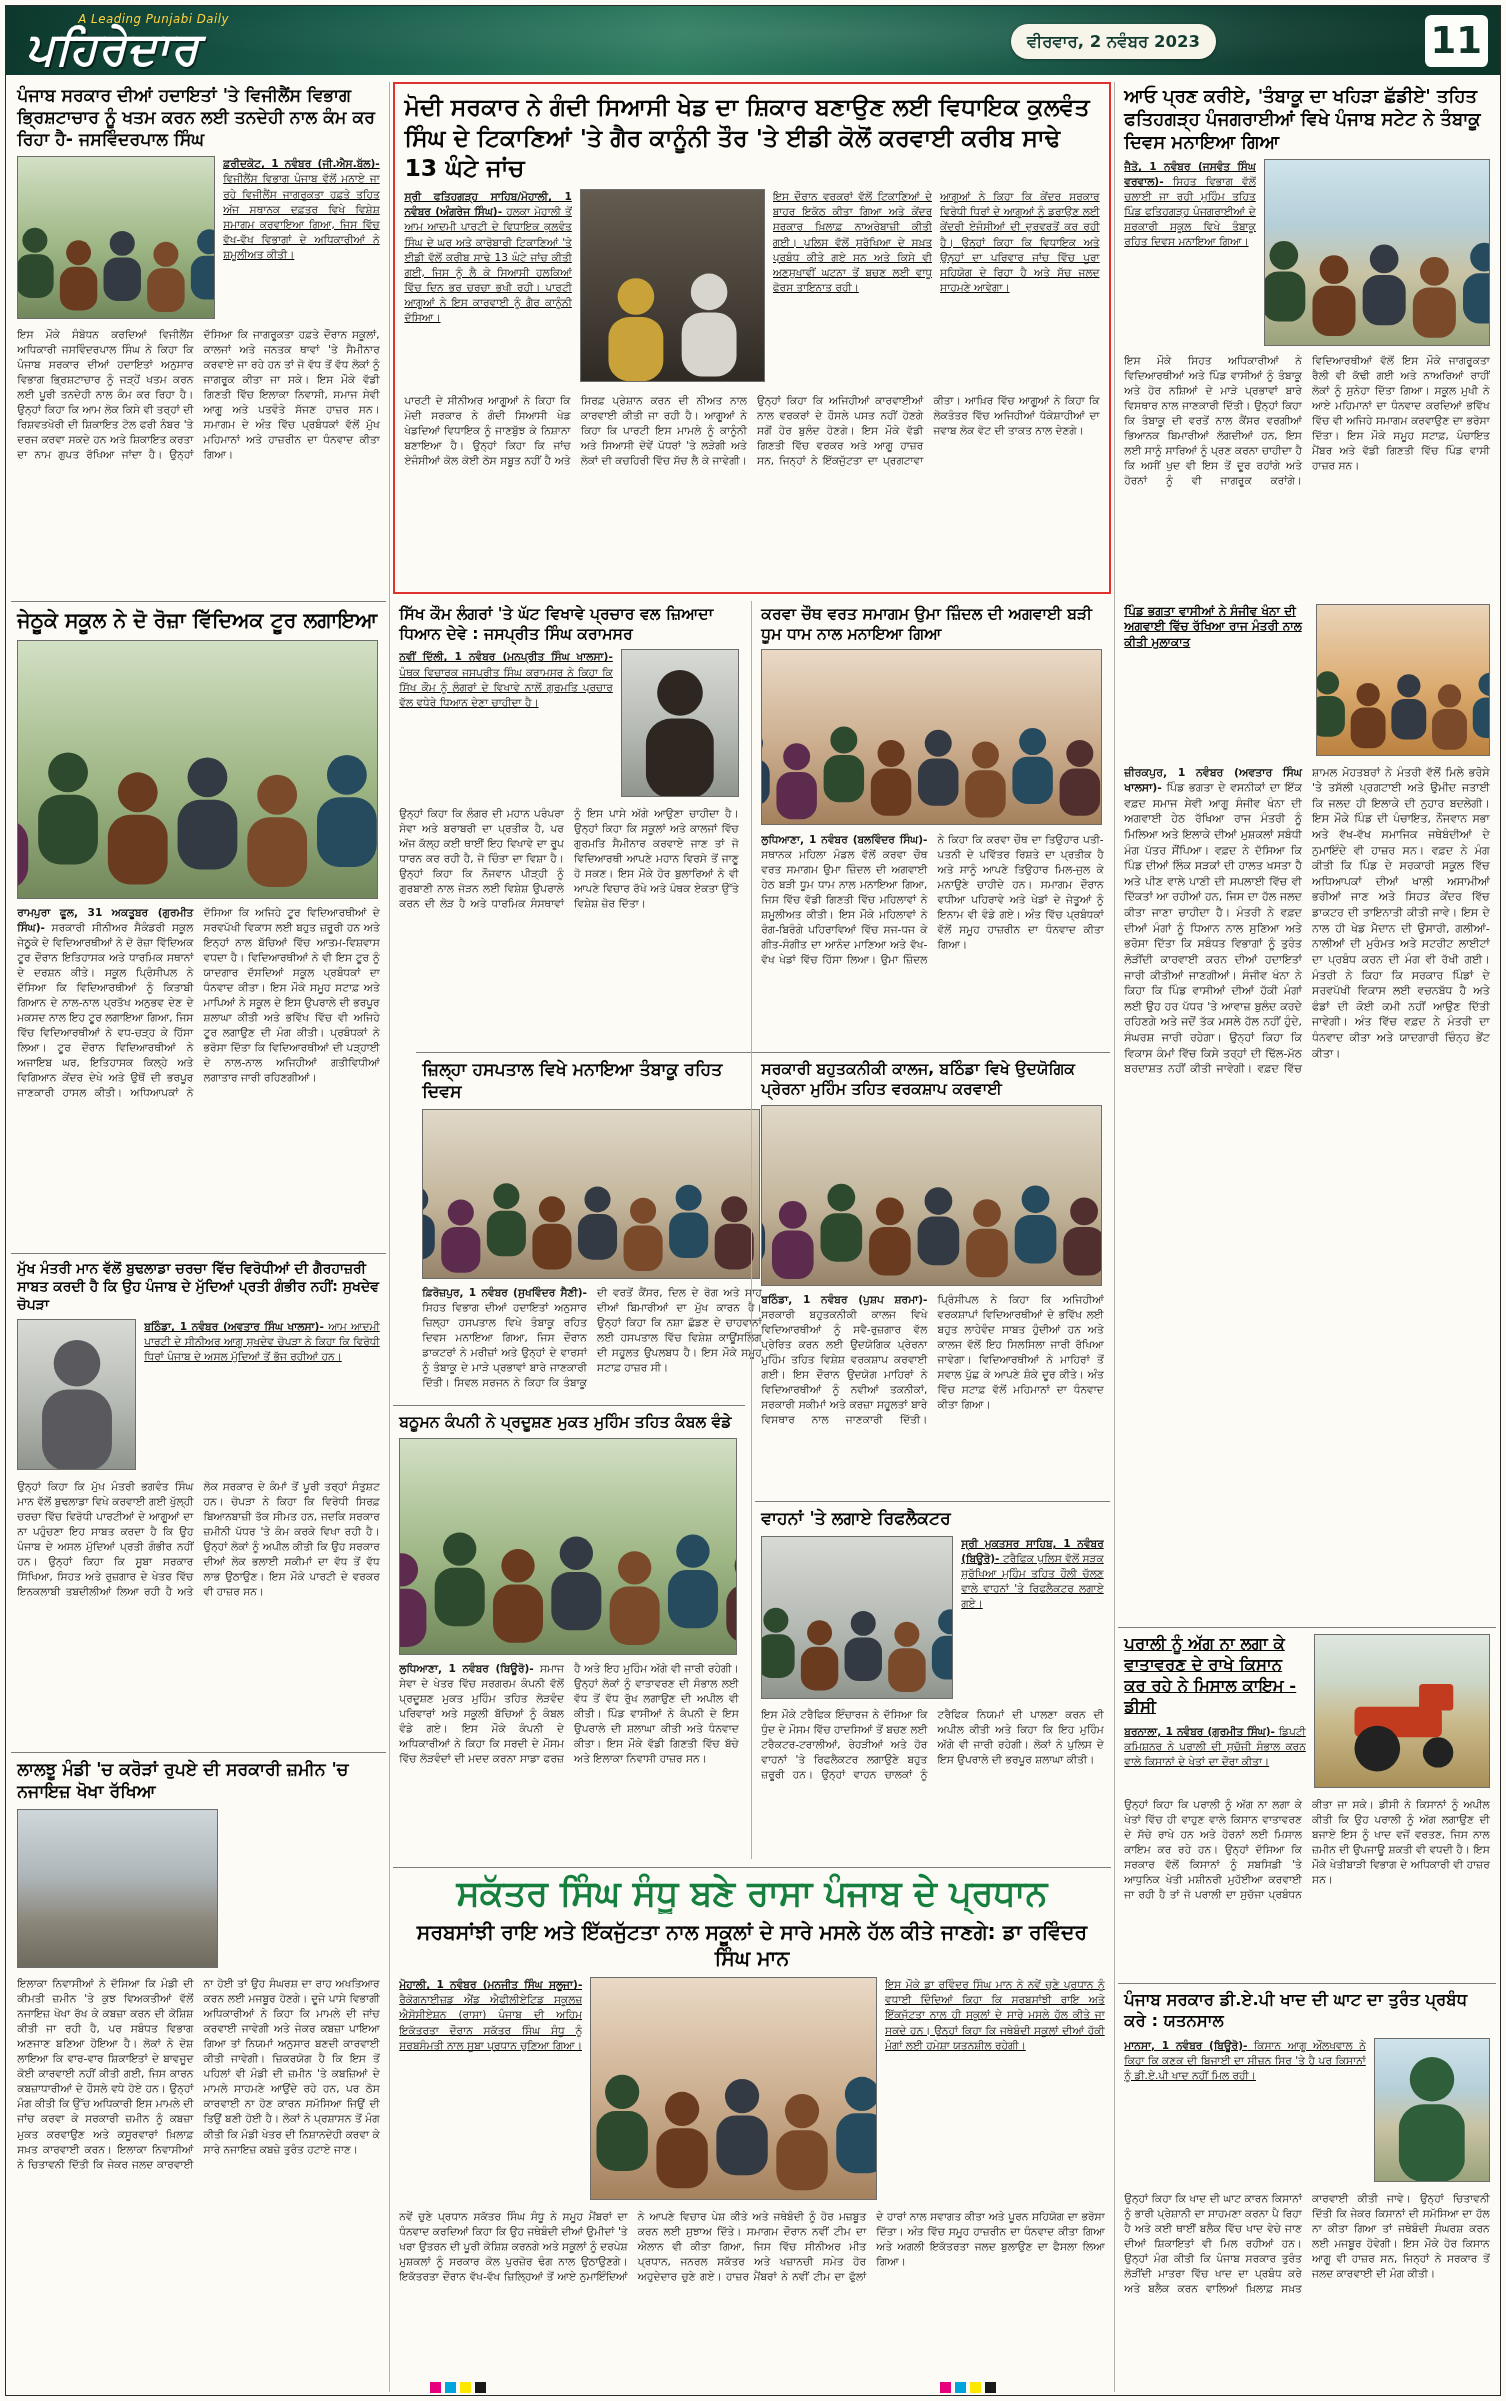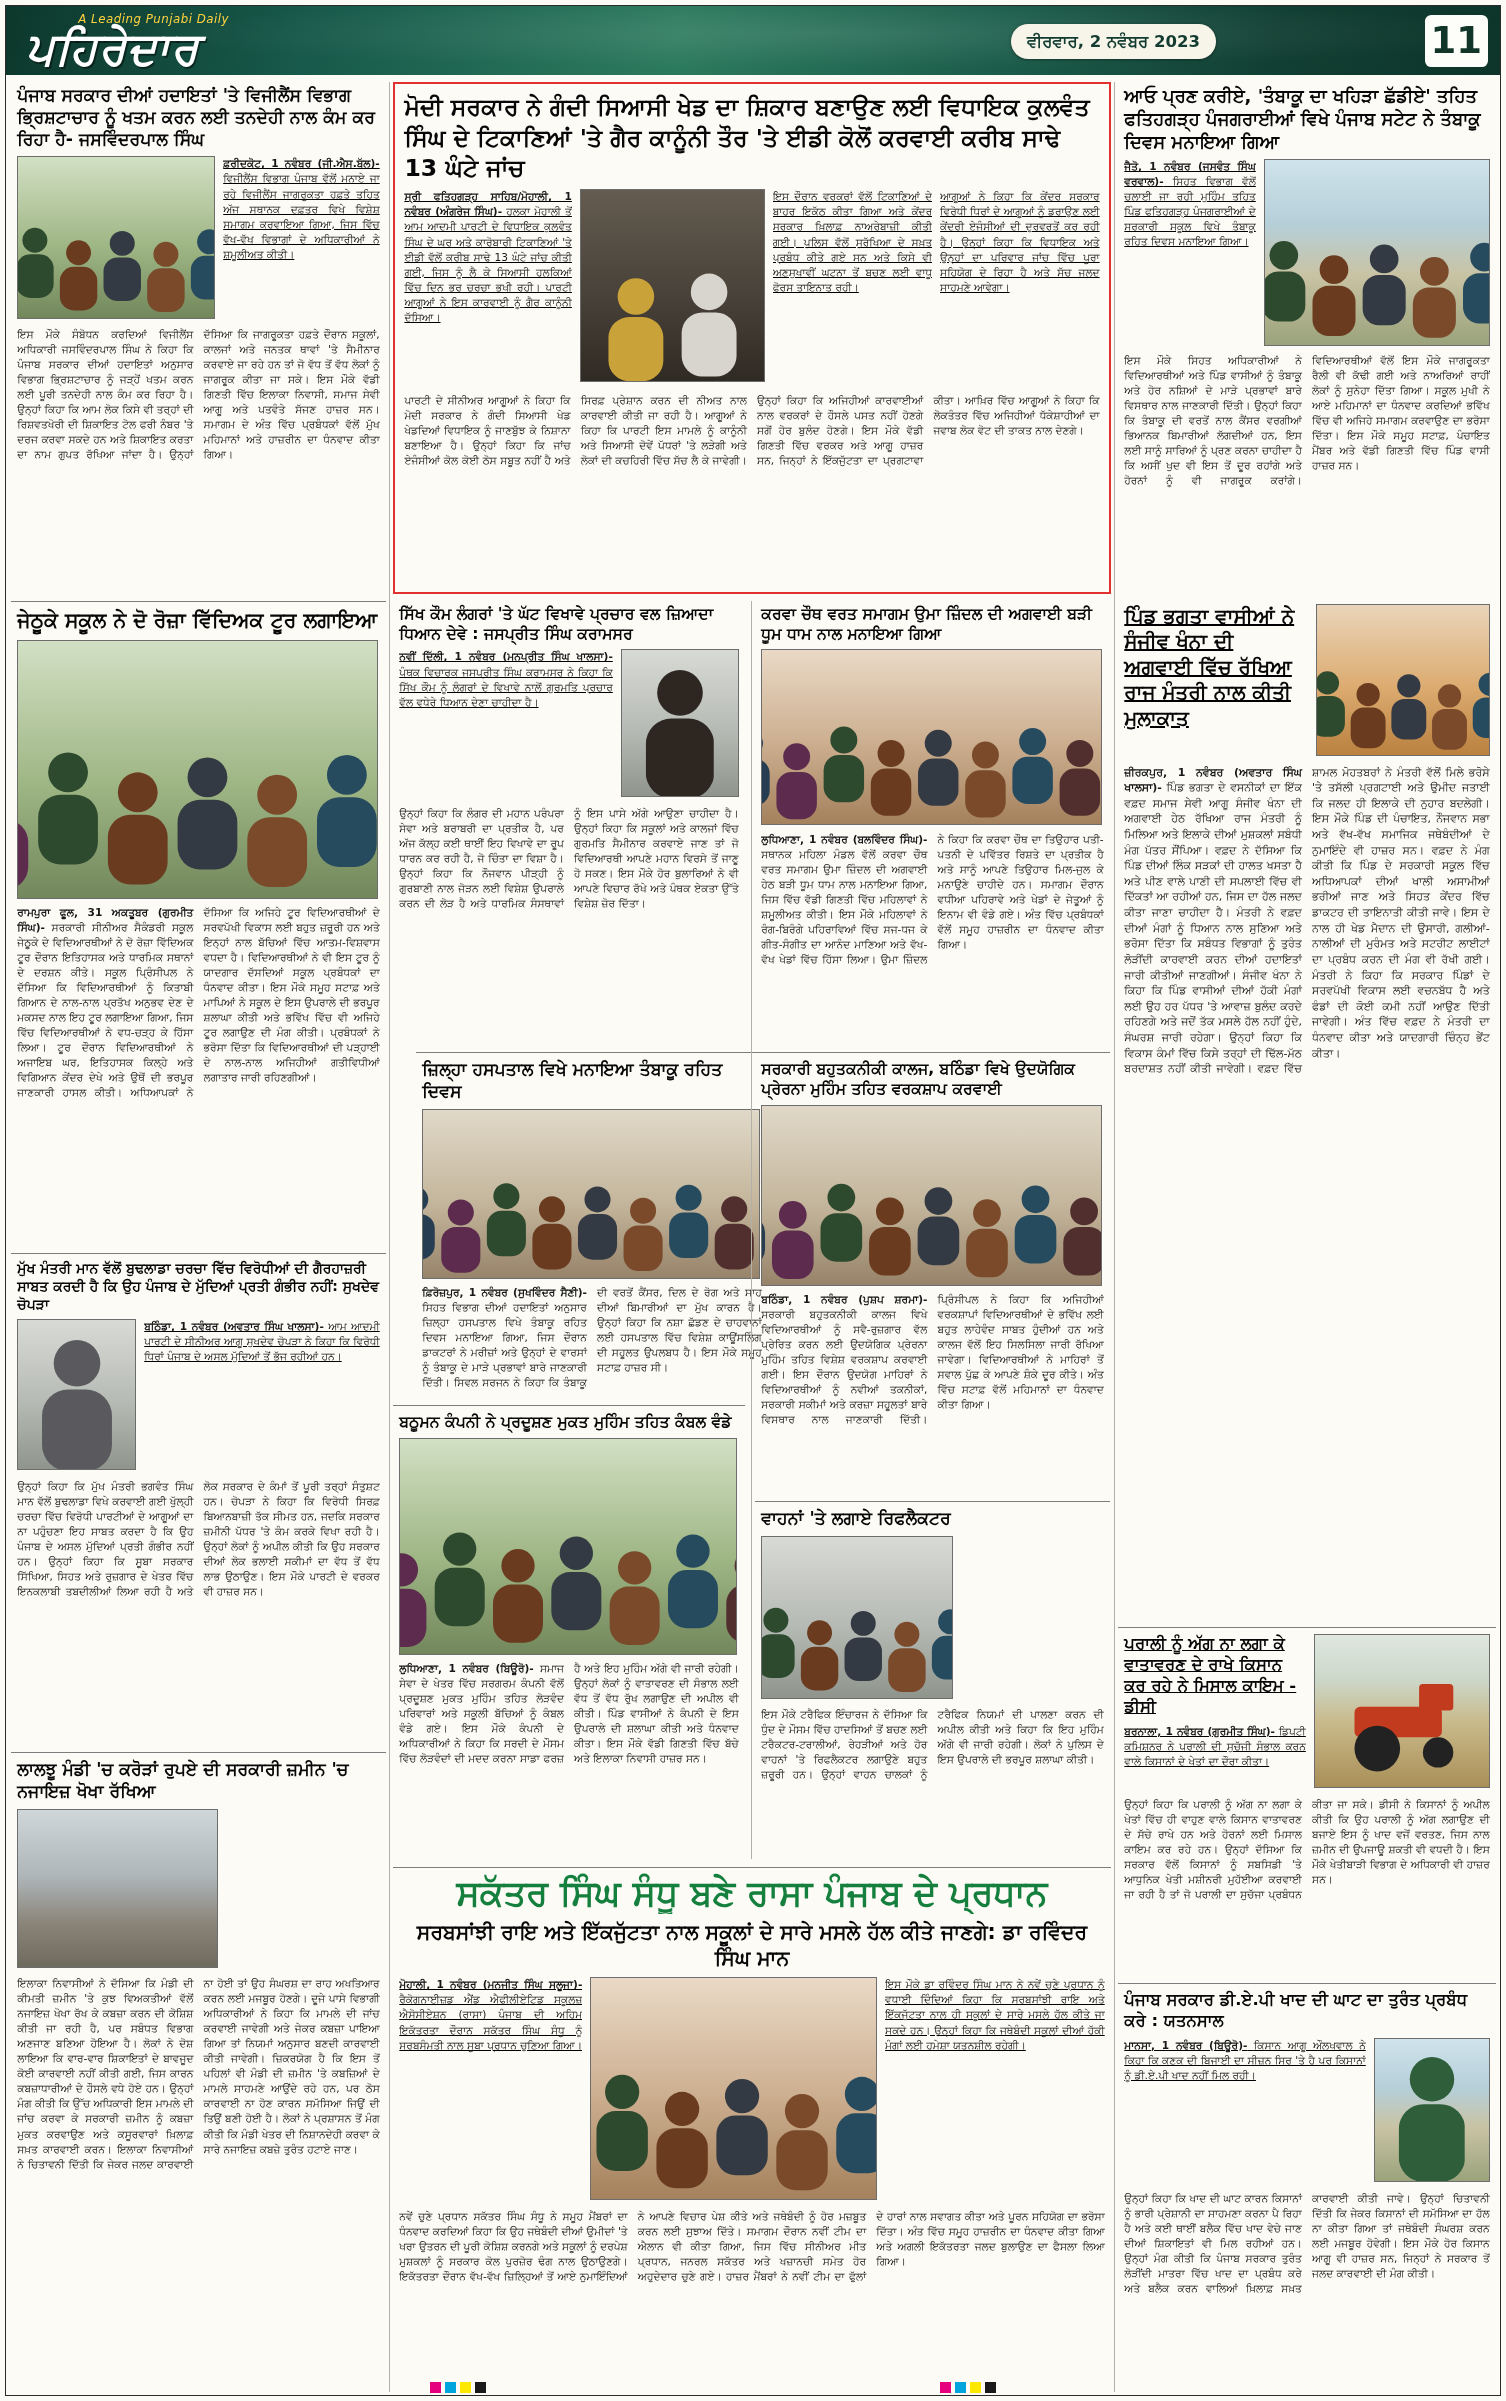--- a/index.html
+++ b/index.html
@@ -179,21 +179,21 @@
           <use href="#sym-crowd"></use>
         </svg>
     </div>
     <div class="body cols2" style="height:206px">
         <p><b class="dl">ਲੁਧਿਆਣਾ, 1 ਨਵੰਬਰ (ਬਲਵਿੰਦਰ ਸਿੰਘ)-</b> <span>ਸਥਾਨਕ ਮਹਿਲਾ ਮੰਡਲ ਵੱਲੋਂ ਕਰਵਾ ਚੌਥ ਵਰਤ ਸਮਾਗਮ ਉਮਾ ਜ਼ਿੰਦਲ ਦੀ ਅਗਵਾਈ ਹੇਠ ਬੜੀ ਧੂਮ ਧਾਮ ਨਾਲ ਮਨਾਇਆ ਗਿਆ, ਜਿਸ ਵਿੱਚ ਵੱਡੀ ਗਿਣਤੀ ਵਿੱਚ ਮਹਿਲਾਵਾਂ ਨੇ ਸ਼ਮੂਲੀਅਤ ਕੀਤੀ। ਇਸ ਮੌਕੇ ਮਹਿਲਾਵਾਂ ਨੇ ਰੰਗ-ਬਿਰੰਗੇ ਪਹਿਰਾਵਿਆਂ ਵਿੱਚ ਸਜ-ਧਜ ਕੇ ਗੀਤ-ਸੰਗੀਤ ਦਾ ਆਨੰਦ ਮਾਣਿਆ ਅਤੇ ਵੱਖ-ਵੱਖ ਖੇਡਾਂ ਵਿੱਚ ਹਿੱਸਾ ਲਿਆ। ਉਮਾ ਜ਼ਿੰਦਲ ਨੇ ਕਿਹਾ ਕਿ ਕਰਵਾ ਚੌਥ ਦਾ ਤਿਉਹਾਰ ਪਤੀ-ਪਤਨੀ ਦੇ ਪਵਿੱਤਰ ਰਿਸ਼ਤੇ ਦਾ ਪ੍ਰਤੀਕ ਹੈ ਅਤੇ ਸਾਨੂੰ ਆਪਣੇ ਤਿਉਹਾਰ ਮਿਲ-ਜੁਲ ਕੇ ਮਨਾਉਣੇ ਚਾਹੀਦੇ ਹਨ। ਸਮਾਗਮ ਦੌਰਾਨ ਵਧੀਆ ਪਹਿਰਾਵੇ ਅਤੇ ਖੇਡਾਂ ਦੇ ਜੇਤੂਆਂ ਨੂੰ ਇਨਾਮ ਵੀ ਵੰਡੇ ਗਏ। ਅੰਤ ਵਿੱਚ ਪ੍ਰਬੰਧਕਾਂ ਵੱਲੋਂ ਸਮੂਹ ਹਾਜ਼ਰੀਨ ਦਾ ਧੰਨਵਾਦ ਕੀਤਾ ਗਿਆ।</span></p>
       </div>
   </section>
 
   <section class="art" style="left:1118px;top:601px;width:378px;height:1017px">
     <div class="row" style="height:155px">
-      <h2 class="hl" style="font-size:20px;flex:1">ਪਿੰਡ ਭਗਤਾ ਵਾਸੀਆਂ ਨੇ ਸੰਜੀਵ ਖੰਨਾ ਦੀ ਅਗਵਾਈ ਵਿੱਚ ਰੱਖਿਆ ਰਾਜ ਮੰਤਰੀ ਨਾਲ ਕੀਤੀ ਮੁਲਾਕਾਤ</h2>
+      <h2 class="hl" style="font-size:12px;flex:1">ਪਿੰਡ ਭਗਤਾ ਵਾਸੀਆਂ ਨੇ ਸੰਜੀਵ ਖੰਨਾ ਦੀ ਅਗਵਾਈ ਵਿੱਚ ਰੱਖਿਆ ਰਾਜ ਮੰਤਰੀ ਨਾਲ ਕੀਤੀ ਮੁਲਾਕਾਤ</h2>
       <div class="photo ph-orange" style="width:174px;height:152px">
         <svg class="crowd" viewBox="0 0 300 64" preserveAspectRatio="xMidYMax slice">
             <use href="#sym-crowd"></use>
           </svg>
       </div>
     </div>
     <div class="body cols2" style="height:846px;font-size:11px">
         <p><b class="dl">ਜ਼ੀਰਕਪੁਰ, 1 ਨਵੰਬਰ (ਅਵਤਾਰ ਸਿੰਘ ਖਾਲਸਾ)-</b> <span>ਪਿੰਡ ਭਗਤਾ ਦੇ ਵਸਨੀਕਾਂ ਦਾ ਇੱਕ ਵਫ਼ਦ ਸਮਾਜ ਸੇਵੀ ਆਗੂ ਸੰਜੀਵ ਖੰਨਾ ਦੀ ਅਗਵਾਈ ਹੇਠ ਰੱਖਿਆ ਰਾਜ ਮੰਤਰੀ ਨੂੰ ਮਿਲਿਆ ਅਤੇ ਇਲਾਕੇ ਦੀਆਂ ਮੁਸ਼ਕਲਾਂ ਸਬੰਧੀ ਮੰਗ ਪੱਤਰ ਸੌਂਪਿਆ। ਵਫ਼ਦ ਨੇ ਦੱਸਿਆ ਕਿ ਪਿੰਡ ਦੀਆਂ ਲਿੰਕ ਸੜਕਾਂ ਦੀ ਹਾਲਤ ਖਸਤਾ ਹੈ ਅਤੇ ਪੀਣ ਵਾਲੇ ਪਾਣੀ ਦੀ ਸਪਲਾਈ ਵਿੱਚ ਵੀ ਦਿੱਕਤਾਂ ਆ ਰਹੀਆਂ ਹਨ, ਜਿਸ ਦਾ ਹੱਲ ਜਲਦ ਕੀਤਾ ਜਾਣਾ ਚਾਹੀਦਾ ਹੈ। ਮੰਤਰੀ ਨੇ ਵਫ਼ਦ ਦੀਆਂ ਮੰਗਾਂ ਨੂੰ ਧਿਆਨ ਨਾਲ ਸੁਣਿਆ ਅਤੇ ਭਰੋਸਾ ਦਿੱਤਾ ਕਿ ਸਬੰਧਤ ਵਿਭਾਗਾਂ ਨੂੰ ਤੁਰੰਤ ਲੋੜੀਂਦੀ ਕਾਰਵਾਈ ਕਰਨ ਦੀਆਂ ਹਦਾਇਤਾਂ ਜਾਰੀ ਕੀਤੀਆਂ ਜਾਣਗੀਆਂ। ਸੰਜੀਵ ਖੰਨਾ ਨੇ ਕਿਹਾ ਕਿ ਪਿੰਡ ਵਾਸੀਆਂ ਦੀਆਂ ਹੱਕੀ ਮੰਗਾਂ ਲਈ ਉਹ ਹਰ ਪੱਧਰ 'ਤੇ ਆਵਾਜ਼ ਬੁਲੰਦ ਕਰਦੇ ਰਹਿਣਗੇ ਅਤੇ ਜਦੋਂ ਤੱਕ ਮਸਲੇ ਹੱਲ ਨਹੀਂ ਹੁੰਦੇ, ਸੰਘਰਸ਼ ਜਾਰੀ ਰਹੇਗਾ। ਉਨ੍ਹਾਂ ਕਿਹਾ ਕਿ ਵਿਕਾਸ ਕੰਮਾਂ ਵਿੱਚ ਕਿਸੇ ਤਰ੍ਹਾਂ ਦੀ ਢਿੱਲ-ਮੱਠ ਬਰਦਾਸ਼ਤ ਨਹੀਂ ਕੀਤੀ ਜਾਵੇਗੀ। ਵਫ਼ਦ ਵਿੱਚ ਸ਼ਾਮਲ ਮੋਹਤਬਰਾਂ ਨੇ ਮੰਤਰੀ ਵੱਲੋਂ ਮਿਲੇ ਭਰੋਸੇ 'ਤੇ ਤਸੱਲੀ ਪ੍ਰਗਟਾਈ ਅਤੇ ਉਮੀਦ ਜਤਾਈ ਕਿ ਜਲਦ ਹੀ ਇਲਾਕੇ ਦੀ ਨੁਹਾਰ ਬਦਲੇਗੀ। ਇਸ ਮੌਕੇ ਪਿੰਡ ਦੀ ਪੰਚਾਇਤ, ਨੌਜਵਾਨ ਸਭਾ ਅਤੇ ਵੱਖ-ਵੱਖ ਸਮਾਜਿਕ ਜਥੇਬੰਦੀਆਂ ਦੇ ਨੁਮਾਇੰਦੇ ਵੀ ਹਾਜ਼ਰ ਸਨ। ਵਫ਼ਦ ਨੇ ਮੰਗ ਕੀਤੀ ਕਿ ਪਿੰਡ ਦੇ ਸਰਕਾਰੀ ਸਕੂਲ ਵਿੱਚ ਅਧਿਆਪਕਾਂ ਦੀਆਂ ਖਾਲੀ ਅਸਾਮੀਆਂ ਭਰੀਆਂ ਜਾਣ ਅਤੇ ਸਿਹਤ ਕੇਂਦਰ ਵਿੱਚ ਡਾਕਟਰ ਦੀ ਤਾਇਨਾਤੀ ਕੀਤੀ ਜਾਵੇ। ਇਸ ਦੇ ਨਾਲ ਹੀ ਖੇਡ ਮੈਦਾਨ ਦੀ ਉਸਾਰੀ, ਗਲੀਆਂ-ਨਾਲੀਆਂ ਦੀ ਮੁਰੰਮਤ ਅਤੇ ਸਟਰੀਟ ਲਾਈਟਾਂ ਦਾ ਪ੍ਰਬੰਧ ਕਰਨ ਦੀ ਮੰਗ ਵੀ ਰੱਖੀ ਗਈ। ਮੰਤਰੀ ਨੇ ਕਿਹਾ ਕਿ ਸਰਕਾਰ ਪਿੰਡਾਂ ਦੇ ਸਰਵਪੱਖੀ ਵਿਕਾਸ ਲਈ ਵਚਨਬੱਧ ਹੈ ਅਤੇ ਫੰਡਾਂ ਦੀ ਕੋਈ ਕਮੀ ਨਹੀਂ ਆਉਣ ਦਿੱਤੀ ਜਾਵੇਗੀ। ਅੰਤ ਵਿੱਚ ਵਫ਼ਦ ਨੇ ਮੰਤਰੀ ਦਾ ਧੰਨਵਾਦ ਕੀਤਾ ਅਤੇ ਯਾਦਗਾਰੀ ਚਿੰਨ੍ਹ ਭੇਂਟ ਕੀਤਾ।</span></p>
       </div>
   </section>
@@ -250,20 +250,21 @@
   </section>
 
   <section class="art rule" style="left:755px;top:1501px;width:355px;height:358px">
     <h2 class="hl" style="font-size:17.3px">ਵਾਹਨਾਂ 'ਤੇ ਲਗਾਏ ਰਿਫਲੈਕਟਰ</h2>
     <div class="row" style="height:166px">
       <div class="photo ph-gray" style="width:192px;height:163px">
         <svg class="crowd" viewBox="0 0 300 64" preserveAspectRatio="xMidYMax slice">
             <use href="#sym-crowd"></use>
           </svg>
       </div>
+      <p class="body" style="flex:1"><b class="dl">ਸ੍ਰੀ ਮੁਕਤਸਰ ਸਾਹਿਬ, 1 ਨਵੰਬਰ (ਬਿਊਰੋ)-</b> <span>ਟਰੈਫਿਕ ਪੁਲਿਸ ਵੱਲੋਂ ਸੜਕ ਸੁਰੱਖਿਆ ਮੁਹਿੰਮ ਤਹਿਤ ਹੌਲੀ ਚੱਲਣ ਵਾਲੇ ਵਾਹਨਾਂ 'ਤੇ ਰਿਫਲੈਕਟਰ ਲਗਾਏ ਗਏ।</span></p>
     </div>
     <div class="body cols2" style="height:140px">
         <p>ਇਸ ਮੌਕੇ ਟਰੈਫਿਕ ਇੰਚਾਰਜ ਨੇ ਦੱਸਿਆ ਕਿ ਧੁੰਦ ਦੇ ਮੌਸਮ ਵਿੱਚ ਹਾਦਸਿਆਂ ਤੋਂ ਬਚਣ ਲਈ ਟਰੈਕਟਰ-ਟਰਾਲੀਆਂ, ਰੇਹੜੀਆਂ ਅਤੇ ਹੋਰ ਵਾਹਨਾਂ 'ਤੇ ਰਿਫਲੈਕਟਰ ਲਗਾਉਣੇ ਬਹੁਤ ਜ਼ਰੂਰੀ ਹਨ। ਉਨ੍ਹਾਂ ਵਾਹਨ ਚਾਲਕਾਂ ਨੂੰ ਟਰੈਫਿਕ ਨਿਯਮਾਂ ਦੀ ਪਾਲਣਾ ਕਰਨ ਦੀ ਅਪੀਲ ਕੀਤੀ ਅਤੇ ਕਿਹਾ ਕਿ ਇਹ ਮੁਹਿੰਮ ਅੱਗੇ ਵੀ ਜਾਰੀ ਰਹੇਗੀ। ਲੋਕਾਂ ਨੇ ਪੁਲਿਸ ਦੇ ਇਸ ਉਪਰਾਲੇ ਦੀ ਭਰਪੂਰ ਸ਼ਲਾਘਾ ਕੀਤੀ।</p>
       </div>
   </section>
 
   <section class="art rule" style="left:11px;top:1752px;width:375px;height:639px">
     <h2 class="hl" style="font-size:17.3px">ਲਾਲਝੂ ਮੰਡੀ 'ਚ ਕਰੋੜਾਂ ਰੁਪਏ ਦੀ ਸਰਕਾਰੀ ਜ਼ਮੀਨ 'ਚ ਨਜਾਇਜ਼ ਖੋਖਾ ਰੱਖਿਆ</h2>
     <div class="row" style="height:162px">
       <div class="photo ph-shed" style="width:201px;height:159px"></div>

